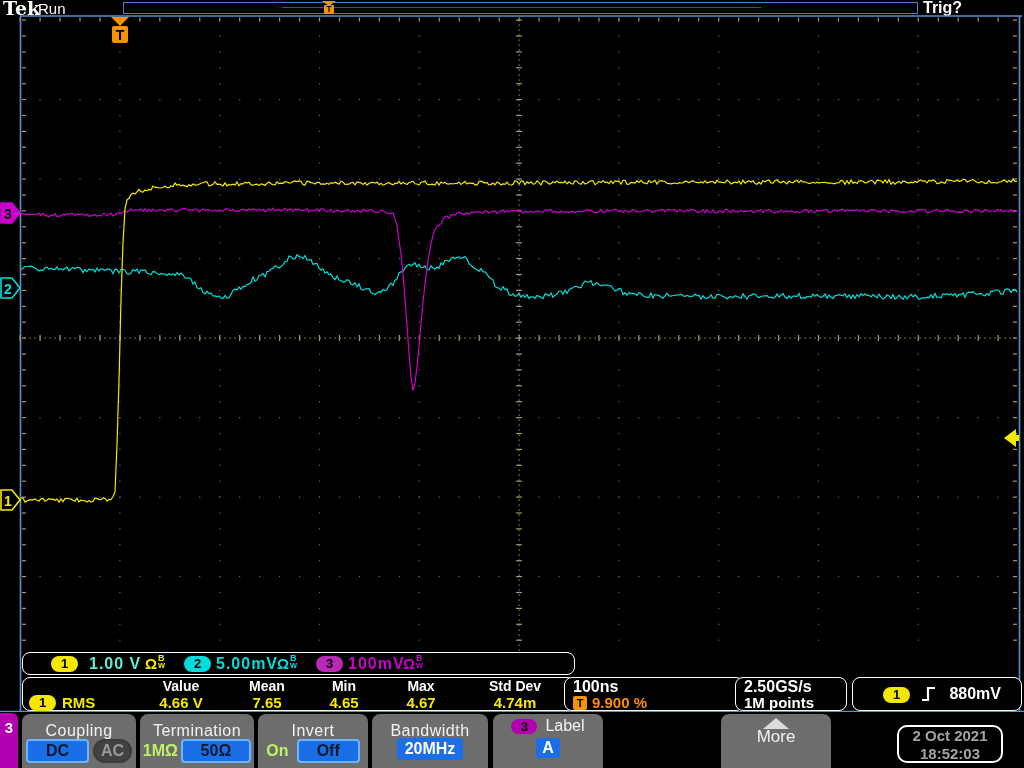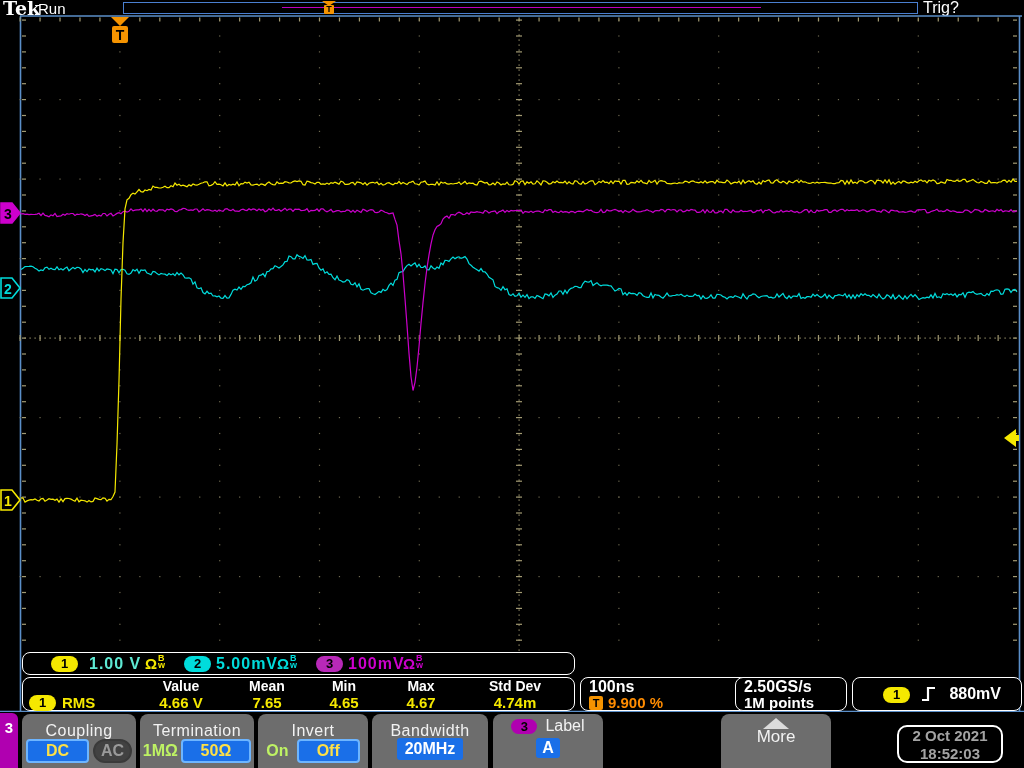--- a/index.html
+++ b/index.html
@@ -2,21 +2,21 @@
 <html><head>
 <meta charset="utf-8">
 <style>
   html,body{margin:0;padding:0;background:#000;}
   body{width:1024px;height:768px;position:relative;overflow:hidden;
        font-family:"Liberation Sans","DejaVu Sans",sans-serif;-webkit-font-smoothing:none;}
   .abs{position:absolute;}
   
   #logo{left:3px;top:-3px;color:#fff;font-family:"DejaVu Serif",serif;font-weight:bold;font-size:19px;}
   #acq-status{left:38px;top:0px;color:#fff;font-size:15px;}
-  #trig-status{left:923px;top:-1px;color:#fff;font-size:16px;}
+  #trig-status{left:923px;top:-1px;color:#fff;font-size:16px;font-weight:bold;}
   #acq-bar{left:123px;top:2px;width:795px;height:12px;border:1px solid #4a7fd0;box-sizing:border-box;}
   #acq-line{left:282px;top:7px;width:479px;height:1px;background:#c000c0;}
   .tsmall{left:322px;top:1px;width:14px;height:13px;}
   .tsmall .tri{position:absolute;left:0;top:0;width:0;height:0;border-left:7px solid transparent;border-right:7px solid transparent;border-top:5px solid #f59300;}
   .tsmall .blk{position:absolute;left:2px;top:4px;width:10px;height:9px;background:#f59300;border-radius:1px;color:#000;font-size:9px;font-weight:bold;text-align:center;line-height:9px;}
   
   #scope{left:0;top:0;}
   
   .robox{border:1px solid #fff;border-radius:8px;background:#000;box-sizing:border-box;}
   #chbar{left:22px;top:652px;width:553px;height:23px;}
@@ -25,33 +25,33 @@
   .chtxt{position:absolute;top:2px;font-size:16px;font-weight:bold;letter-spacing:1px;}
   .ohm{position:absolute;top:2px;font-size:15px;font-weight:bold;}
   .bw{display:inline-block;vertical-align:top;line-height:7px;font-size:9px;margin-left:1px;}
   #measbox{left:22px;top:677px;width:553px;height:34px;}
   .mrow{position:absolute;left:0;width:100%;display:grid;grid-template-columns:112px 92px 80px 74px 80px 108px;}
   .mhead{top:0px;color:#fff;font-size:14px;font-weight:bold;}
   .mval{top:16px;color:#f5e800;font-size:15px;font-weight:bold;}
   .mrow span{text-align:center;}
   .mname{display:flex;align-items:center;gap:6px;padding-left:6px;color:#f5e800;font-size:15px;font-weight:bold;}
   .mname .badge{position:relative;top:0;}
-  #tbbox{left:580px;top:677px;width:180px;height:34px;}
+  #tbbox{left:564px;top:677px;width:180px;height:34px;}
   #srbox{left:735px;top:677px;width:112px;height:34px;}
   #trbox{left:852px;top:677px;width:170px;height:34px;}
   .tline1{position:absolute;left:8px;top:0px;color:#fff;font-size:16px;font-weight:bold;}
   .tline2{position:absolute;left:8px;top:16px;color:#ff8c00;font-size:15px;font-weight:bold;display:flex;align-items:center;gap:5px;}
   .tbadge{display:inline-block;width:14px;height:14px;background:#f59300;border-radius:2px;color:#000;font-size:11px;font-weight:bold;text-align:center;line-height:14px;}
   
   #menubar{left:0;top:712px;width:1024px;height:56px;background:#000;}
   #chtab{position:absolute;left:0;top:1px;width:18px;height:55px;background:#b000b0;border-radius:0 6px 0 0;color:#fff;font-size:15px;font-weight:bold;text-align:center;line-height:30px;}
   .mbtn{position:absolute;top:2px;height:54px;background:#6d6d6d;border-radius:8px 8px 0 0;color:#f2f2f2;}
   .mbtn .title{text-align:center;font-size:16px;margin-top:8px;letter-spacing:0.5px;}
   .optrow{position:absolute;left:0;width:100%;top:25px;display:flex;justify-content:space-evenly;align-items:center;}
-  .optsel{background:#1a6fe8;border:2px solid #6db5ff;border-radius:4px;color:#fde047;font-size:16px;font-weight:bold;padding:0px 18px;line-height:20px;}
+  .optsel{background:#1a6fe8;border:2px solid #6db5ff;border-radius:4px;color:#0f172a;font-size:16px;font-weight:bold;padding:0px 18px;line-height:20px;}
   .optplain{color:#bef264;font-size:16px;font-weight:bold;}
   .optdis{background:#424242;border:2px solid #3a3a3a;border-radius:12px;color:#9a9a9a;font-size:16px;font-weight:bold;padding:0px 6px;line-height:20px;}
   .optfill{background:#1a6fe8;border-radius:3px;color:#fff;font-size:16px;font-weight:bold;padding:1px 8px;line-height:20px;}
   .ltitle{display:flex;justify-content:center;align-items:center;gap:8px;margin-top:3px;font-size:16px;}
   .lbadge{display:inline-block;width:26px;height:15px;border-radius:8px;background:#b000b0;color:#000;font-size:13px;font-weight:bold;text-align:center;line-height:15px;}
   .uptri{width:0;height:0;border-left:13px solid transparent;border-right:13px solid transparent;border-bottom:11px solid #dcdcdc;margin:4px auto 0 auto;}
   .morelabel{text-align:center;font-size:17px;margin-top:-2px;}
   #clock{position:absolute;left:897px;top:13px;width:106px;height:38px;border:2px solid #fff;border-radius:10px;color:#a3a3a3;font-size:15px;font-weight:bold;text-align:center;line-height:18px;box-sizing:border-box;}
   .slope-icon{position:absolute;left:66px;top:6px;}
   #trig-src-badge{left:30px;top:9px;}

